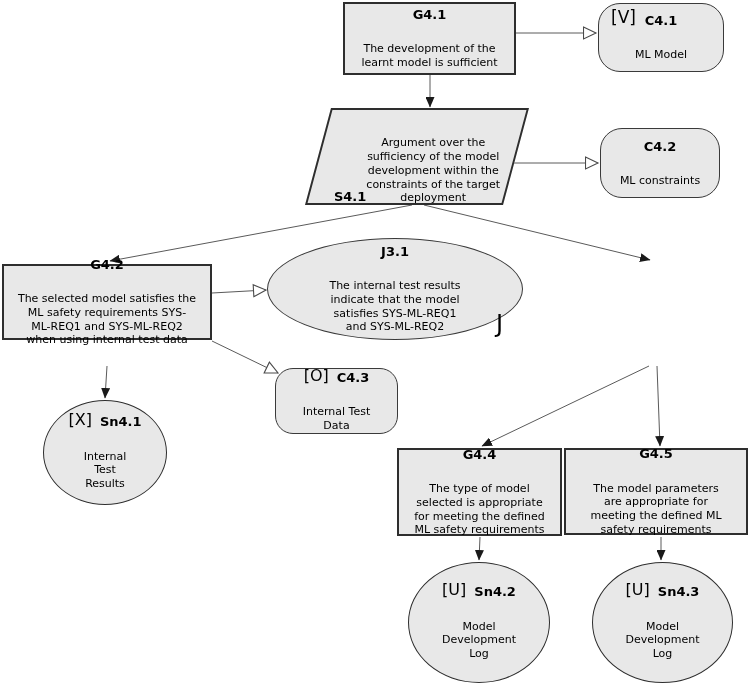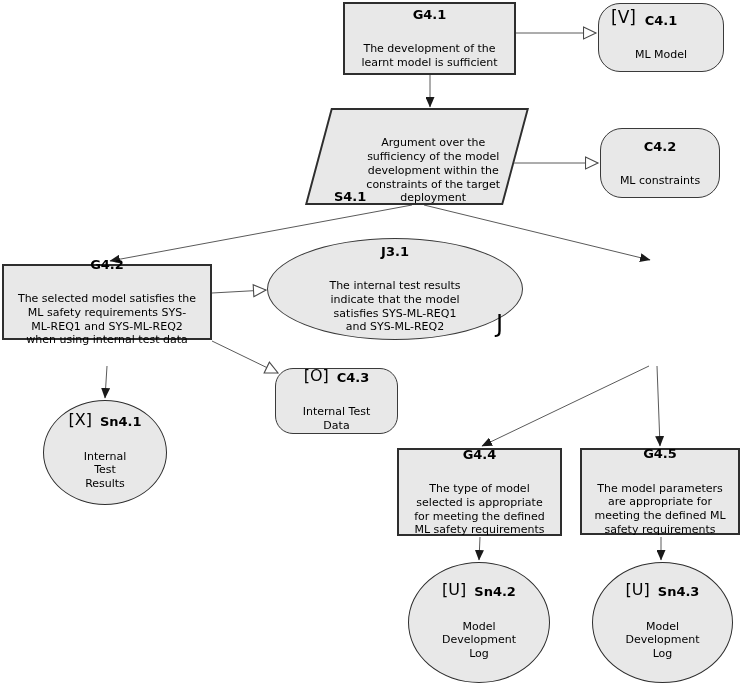--- a/index.html
+++ b/index.html
@@ -125,21 +125,21 @@
   </div>
 
   <div class="node goal" style="left:397px;top:448px;width:165px;height:88px">
     <div class="hdr">G4.4</div>
     <div class="body">The type of model
 selected is appropriate
 for meeting the defined
 ML safety requirements</div>
   </div>
 
-  <div class="node goal" style="left:580px;top:448px;width:160px;height:87px">
+  <div class="node goal" style="left:564px;top:448px;width:184px;height:87px">
     <div class="hdr">G4.5</div>
     <div class="body">The model parameters
 are appropriate for
 meeting the defined ML
 safety requirements</div>
   </div>
 
   <div class="node circle" style="left:408px;top:562px;width:142px;height:121px">
     <div class="hdr-row">
       <span class="marker-inline">[U]</span>

